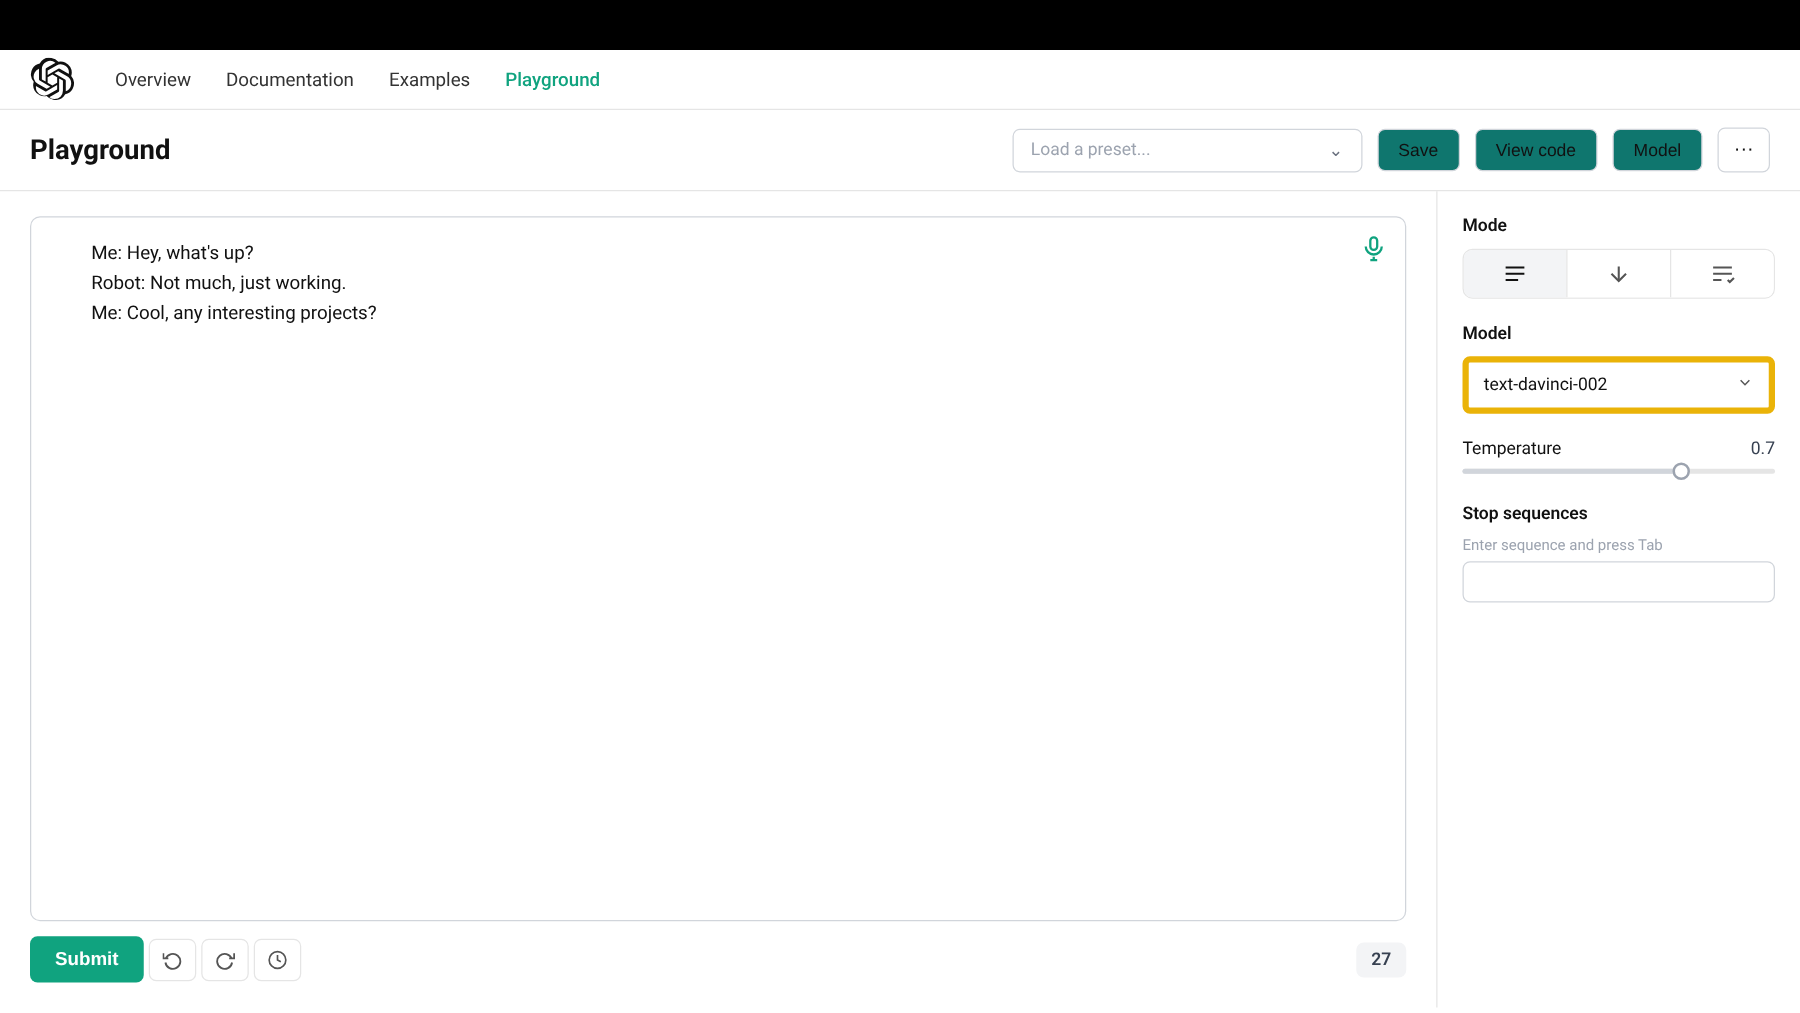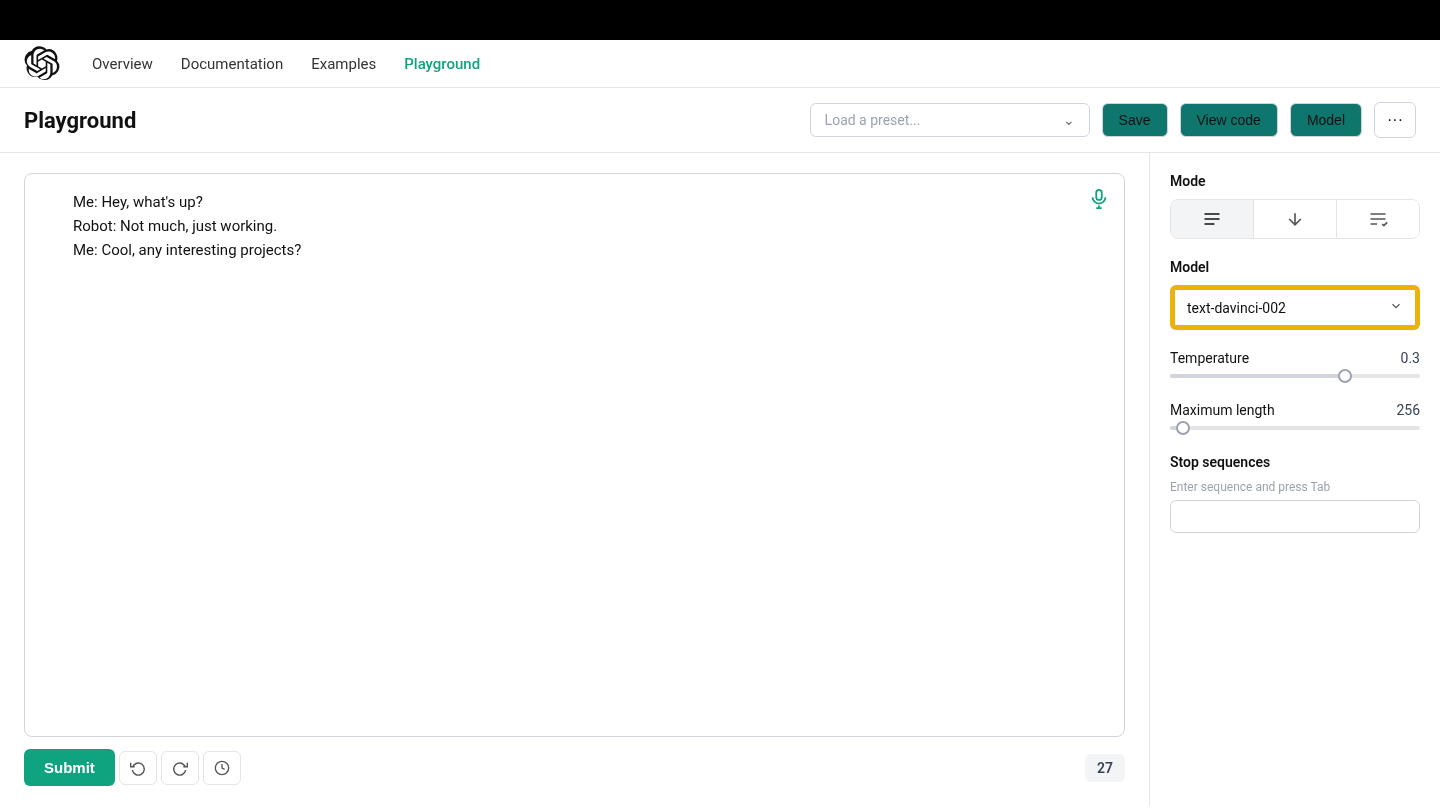--- a/index.html
+++ b/index.html
@@ -457,38 +457,28 @@
           <svg width="14" height="14" viewBox="0 0 24 24" fill="none" stroke="#555" stroke-width="2">
             <polyline points="6 9 12 15 18 9"></polyline>
           </svg>
         </span>
       </div>
     </div>
 
     <div>
       <div class="param-row">
         <span class="param-name">Temperature</span>
-        <span class="param-value">0.3</span>
+        <span class="param-value">0.7</span>
       </div>
       <div class="slider-track">
         <div class="slider-fill" style="width: 70%;"></div>
         <div class="slider-thumb" style="left: 70%;"></div>
       </div>
     </div>
 
-    <div>
-      <div class="param-row">
-        <span class="param-name">Maximum length</span>
-        <span class="param-value">256</span>
-      </div>
-      <div class="slider-track">
-        <div class="slider-fill" style="width: 5%;"></div>
-        <div class="slider-thumb" style="left: 5%;"></div>
-      </div>
-    </div>
 
     <div>
       <div class="section-label">Stop sequences</div>
       <div class="stop-seq-hint">Enter sequence and press Tab</div>
       <input class="stop-seq-input" type="text" placeholder="" style="">
     </div>
 
   </div>
 </div>
 

